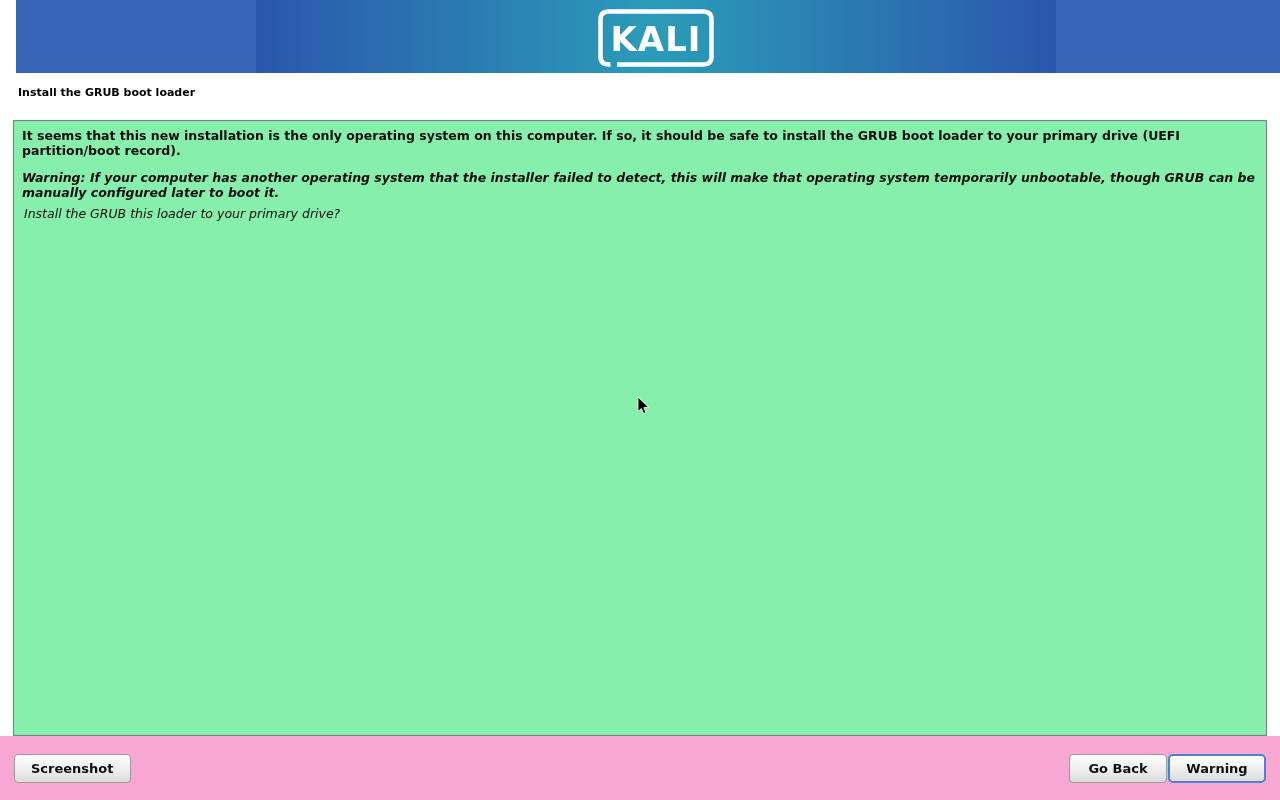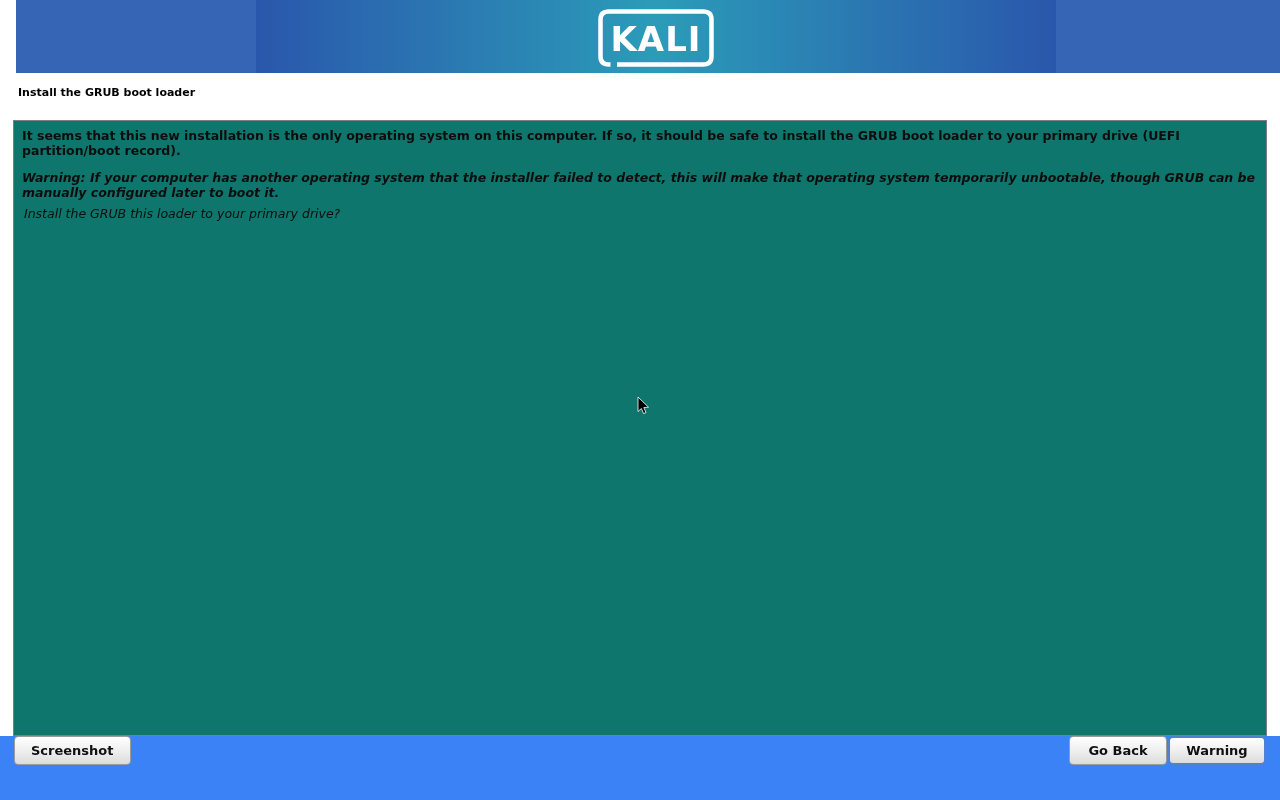--- a/index.html
+++ b/index.html
@@ -18,21 +18,21 @@
 
   
   .page-title{
     position:absolute; top:86px; left:18px;
     font-size:11px; font-weight:bold; color:#000;
   }
 
   
   .content-box{
     position:absolute; top:120px; left:13px; right:13px; bottom:64px;
-    border:1px solid #7e7e7e; background:#0f766e;
+    border:1px solid #7e7e7e; background:#86efac;
     padding:7px 8px; font-size:12.5px; line-height:15px; color:#0d0d0d;
   }
   .para{ font-weight:bold; }
   .para + .para{ margin-top:12px;font-style:italic; }
   .question{ font-style:italic; margin-top:6px; padding-left:2px; }
   .options{ margin-top:11px; }
   .option{ display:flex; align-items:center; margin-top:13px; cursor:default; }
   .option:first-child{ margin-top:0; }
   .radio{
     width:13px; height:13px; border:1px solid #5a5a5a; border-radius:50%;
@@ -44,22 +44,22 @@
     background:#000; border-radius:50%;
   }
   .opt-label{ font-weight:bold; margin-left:9px; padding:0 4px; border:1px solid transparent; }
   .option.selected .opt-label{
     background:#cfdcf4; border:1px solid #6a8bd0; border-radius:3px;
   }
 
   
   .footer{
     position:absolute; left:0; right:0; bottom:0; height:64px;
-    display:flex; align-items:flex-start; justify-content:space-between;
-    padding:0 14px; background:#3b82f6;
+    display:flex; align-items:center; justify-content:space-between;
+    padding:0 14px; background:#f9a8d4;
   }
   .footer-right{ display:flex; gap:1px; }
   .btn{
     min-width:98px; height:29px; padding:0 16px;
     border:1px solid #9b9b9b; border-radius:4px;
     background:linear-gradient(#ffffff, #ededed 55%, #dcdcdc);
     font-family:inherit; font-size:13px; font-weight:bold; color:#101010;
     display:inline-flex; align-items:center; justify-content:center;
   }
   .btn.focused{ border:2px solid #4d82d0; border-radius:5px; }

